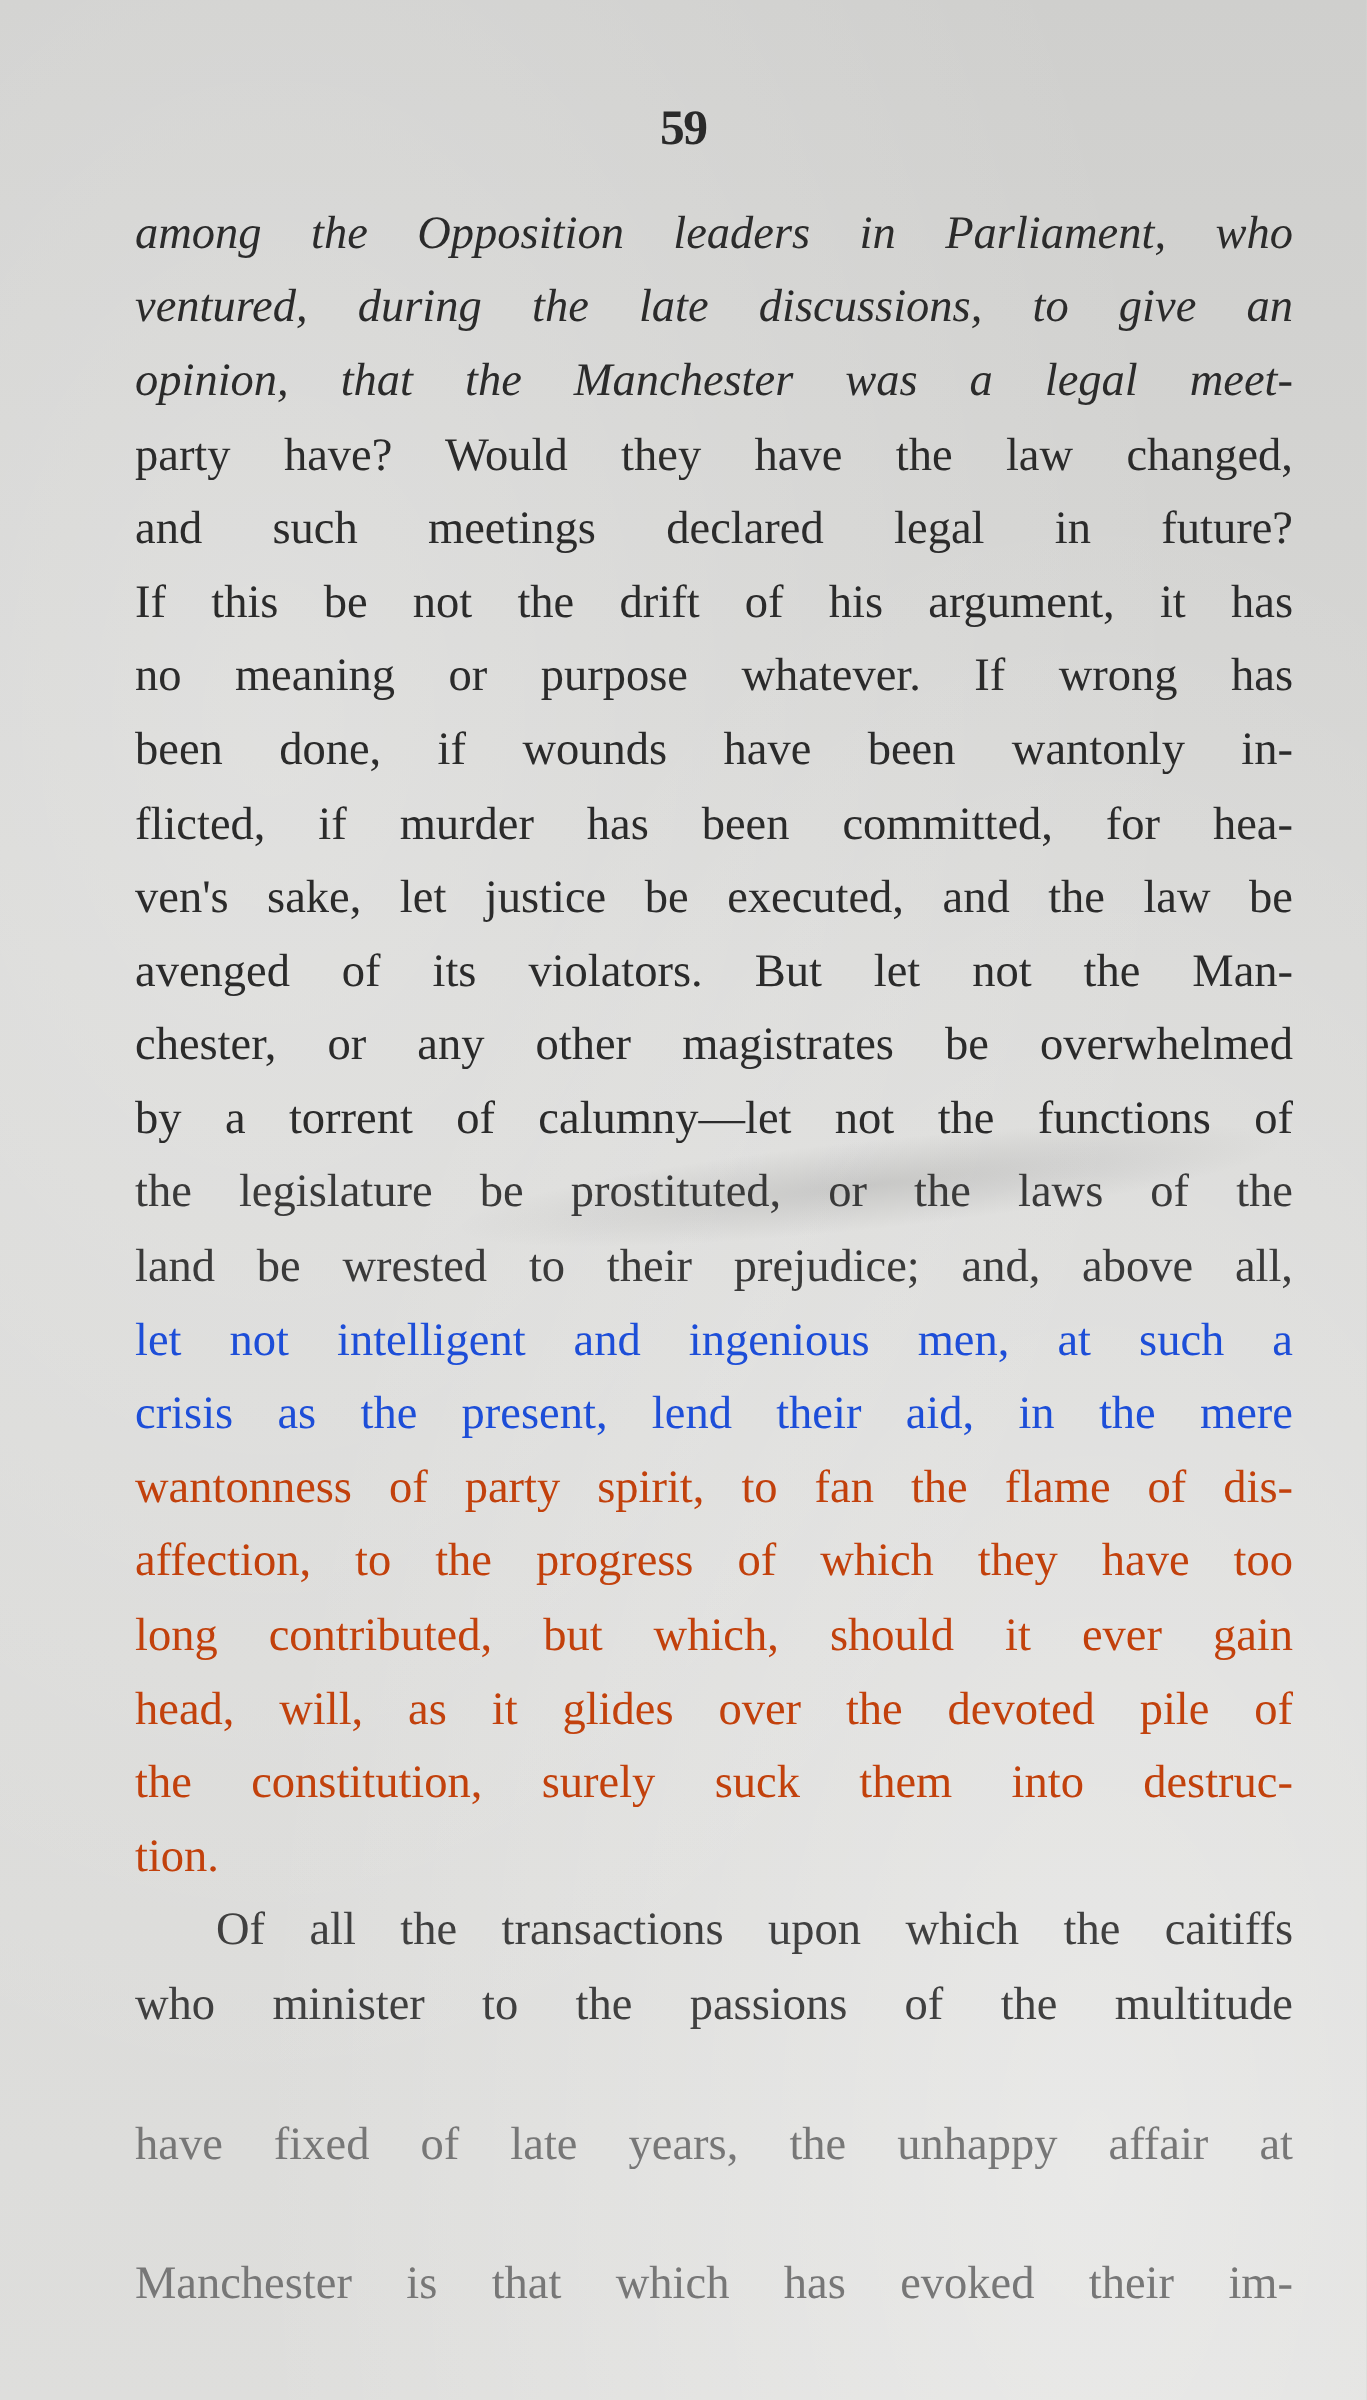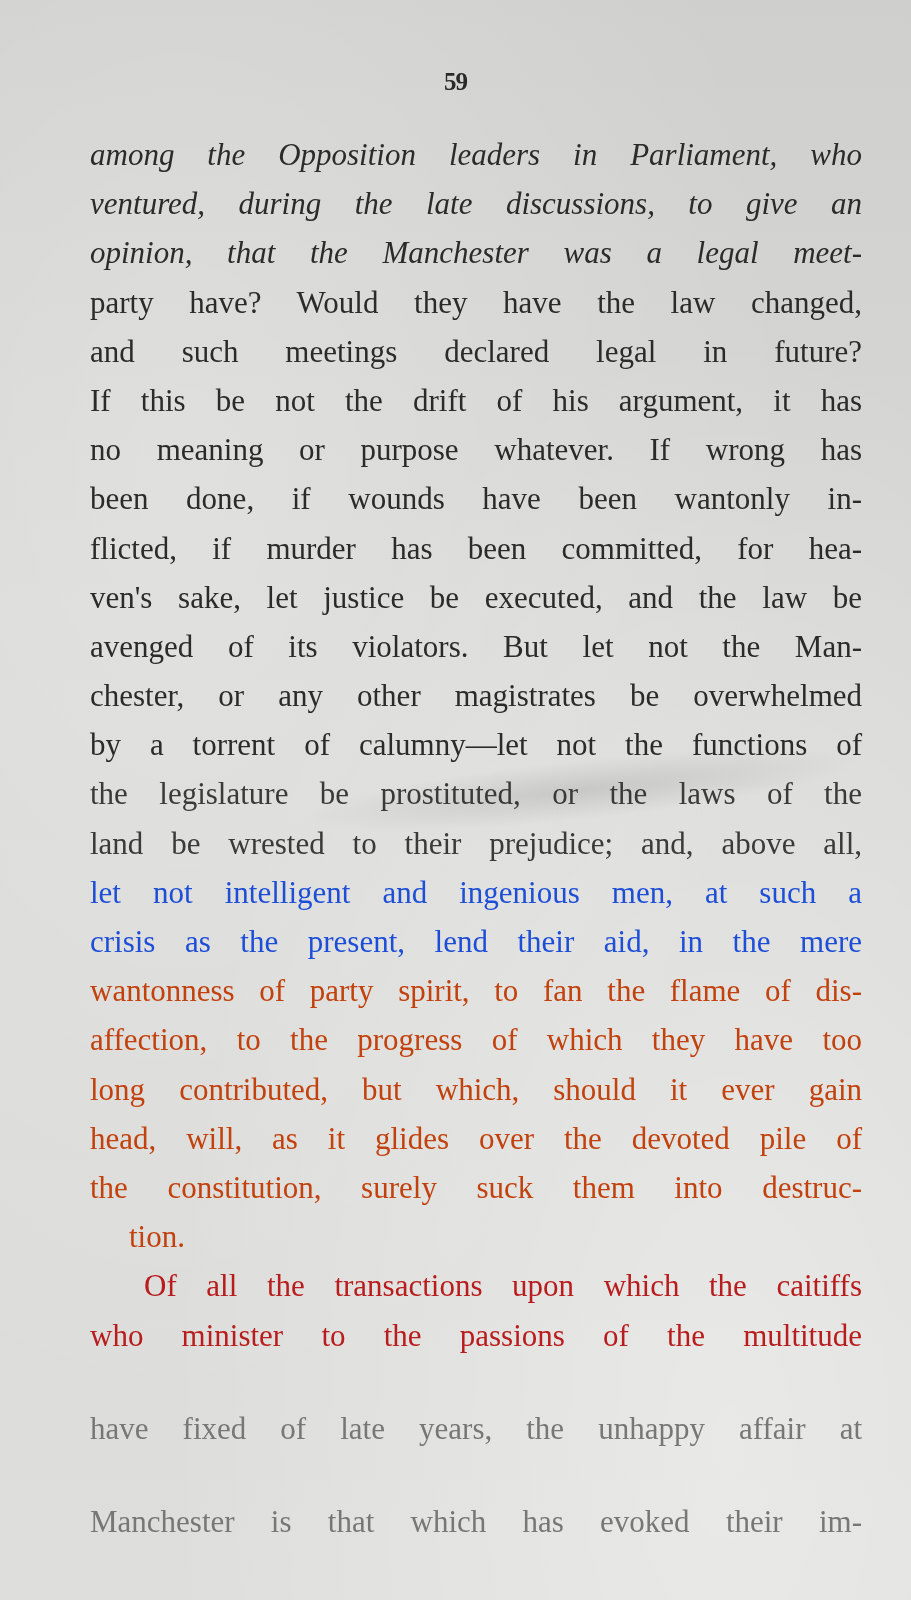--- a/index.html
+++ b/index.html
@@ -24,21 +24,21 @@
       top: 0;
       width: 911px;
       height: 1600px;
     }
     .page-number {
       position: absolute;
       top: 68px;
       left: 0;
       width: 911px;
       text-align: center;
-      font-size: 25px;
+      font-size: 33px;
       font-weight: bold;
       color: #2a2a2a;
       letter-spacing: -1px;
     }
     .text-block {
       position: absolute;
       left: 90px;
       top: 130px;
       width: 772px;
     }
@@ -47,30 +47,29 @@
       line-height: 49.2px;
       font-size: 31px;
       white-space: nowrap;
       text-align: justify;
       text-align-last: justify;
       color: #2b2b2b;
       transform-origin: left center;
     }
     .line.last {
       text-align-last: left;
-      margin-left: 39px;
     }
     .line.indent {
       padding-left: 54px;
     }
     .it { font-style: italic; }
     .fade1 { color: #3a3a3a; }
     .fade2 { color: #1d4ed8; }
     .fade3 { color: #c2410c; }
-    .fade4 { color: #b91c1c; }
+    .fade4 { color: #404040; }
     .fade5 { color: #777; margin-top: 44px; }
     .smudge {
       position: absolute;
       left: 300px;
       top: 760px;
       width: 560px;
       height: 60px;
       border-radius: 50%;
       background: radial-gradient(ellipse, rgba(90,90,90,0.18), rgba(90,90,90,0) 70%);
       transform: rotate(-6deg);

